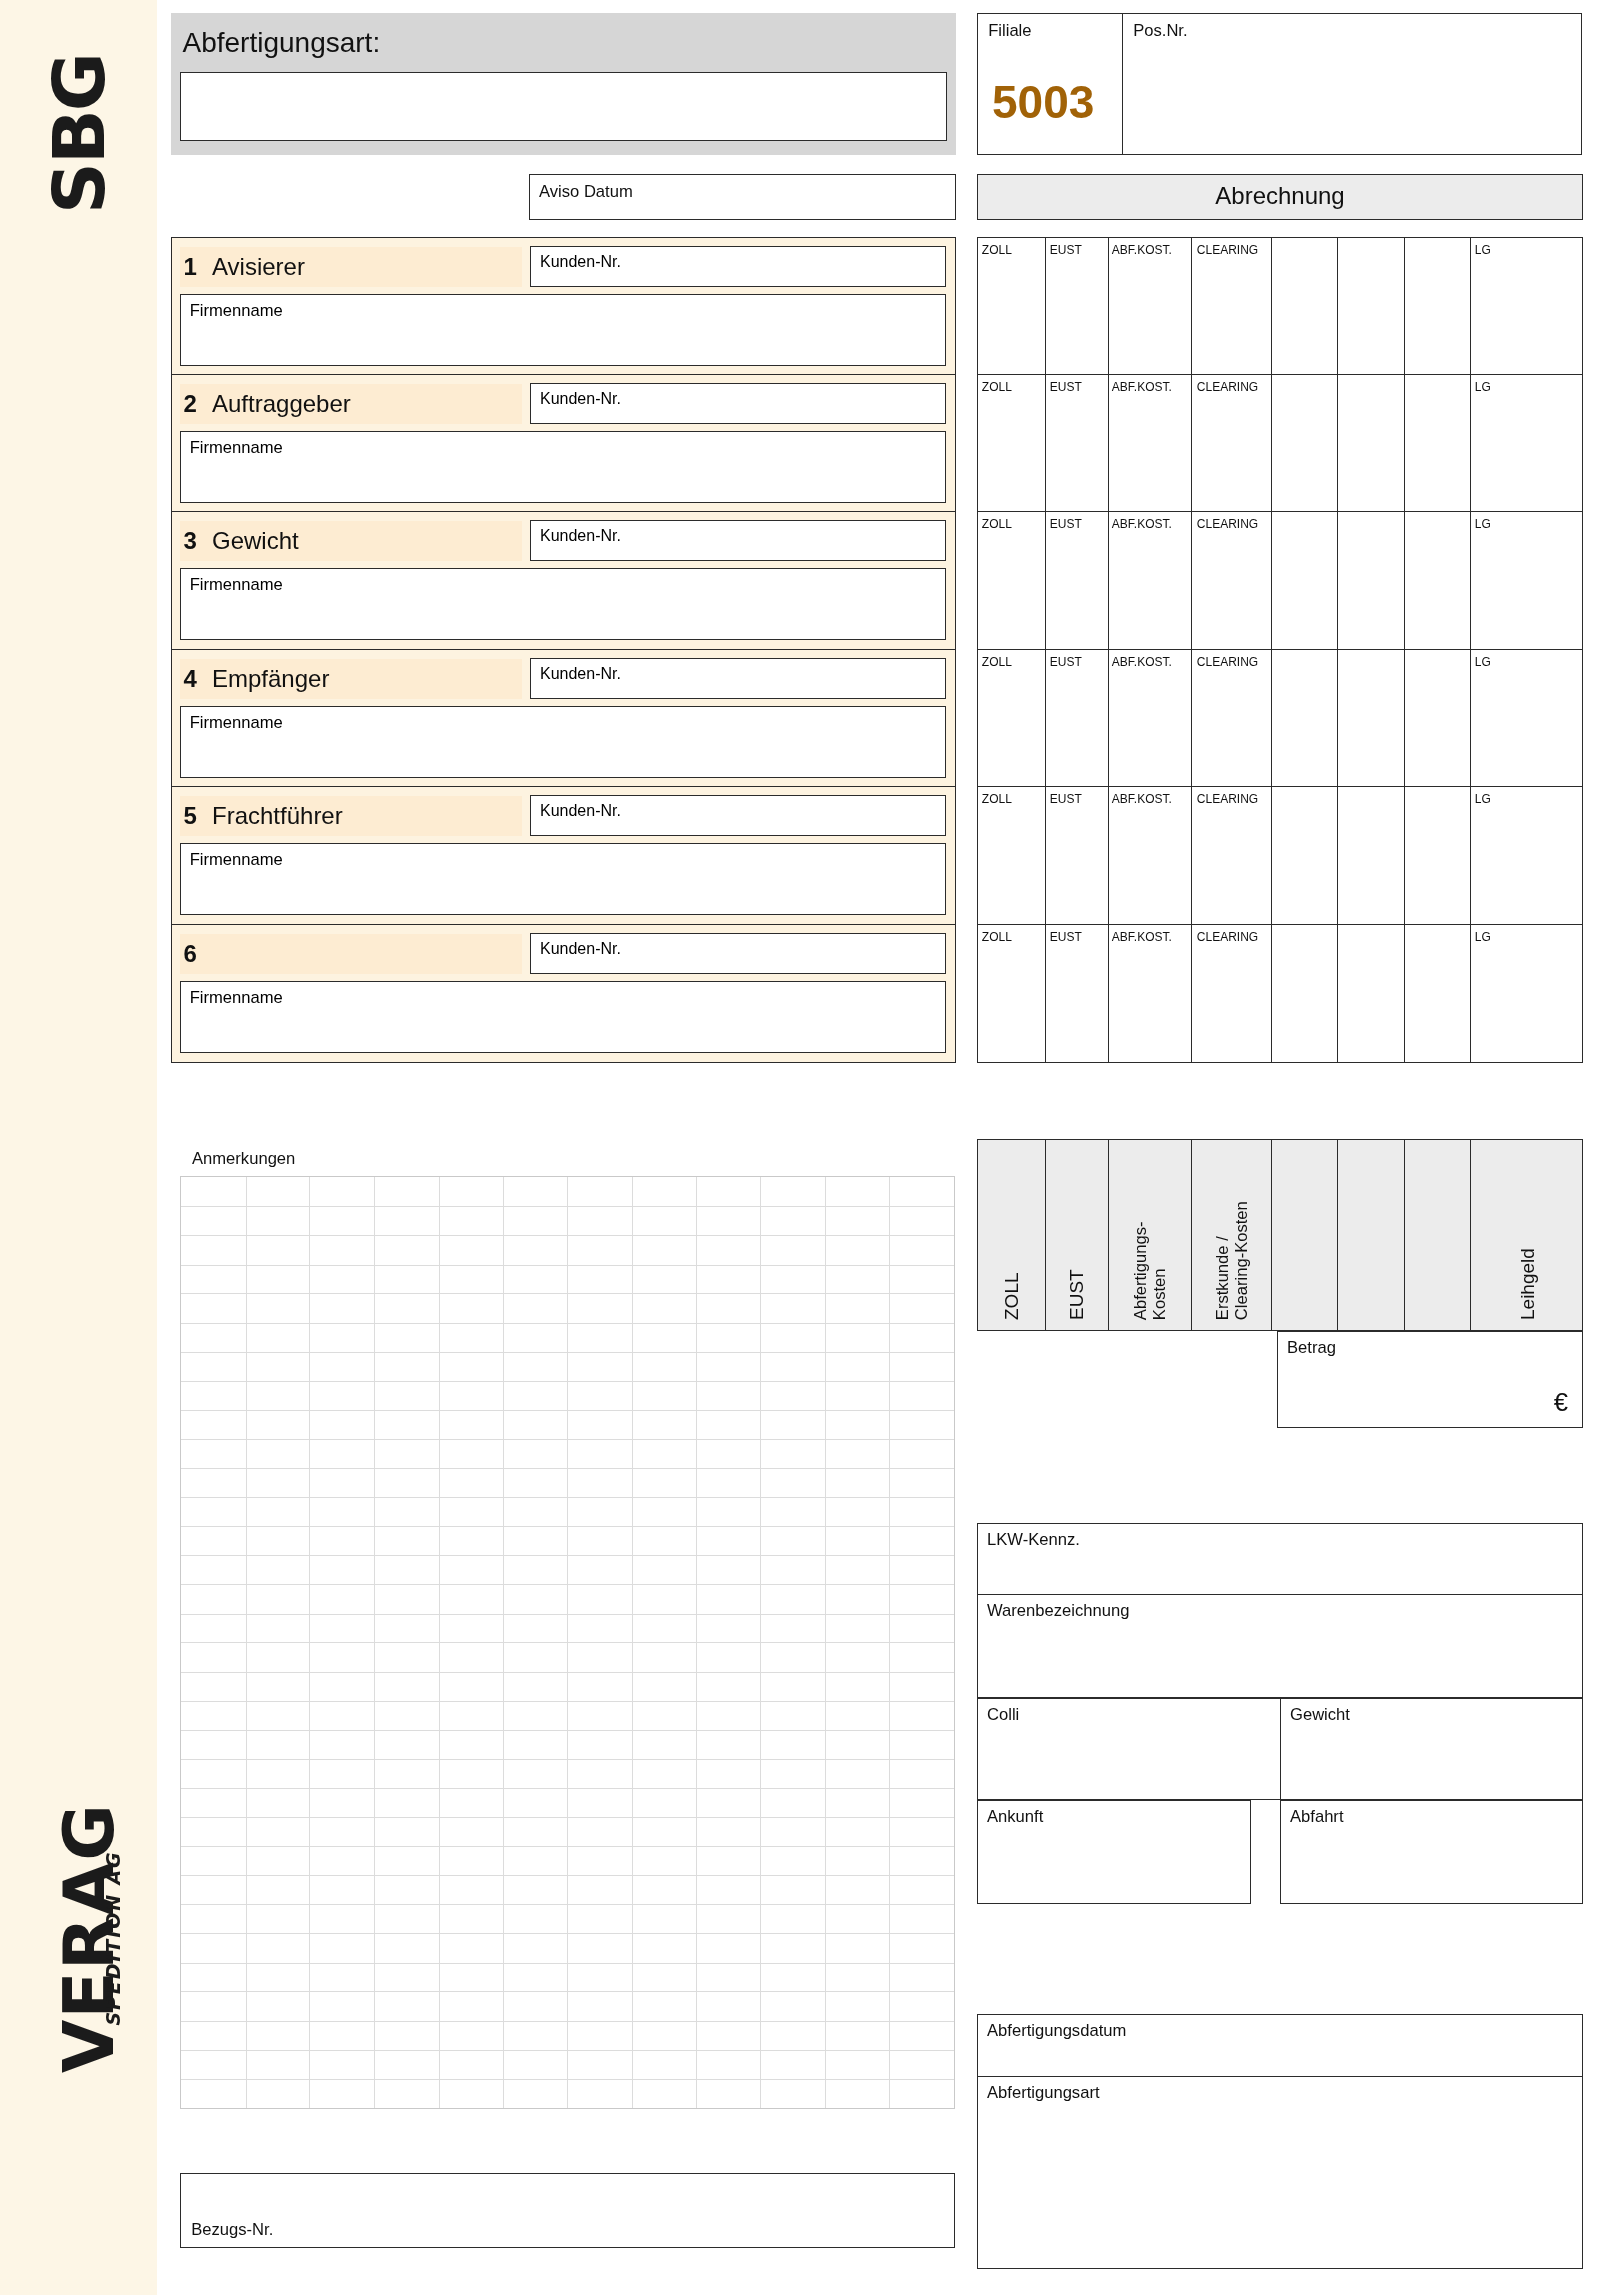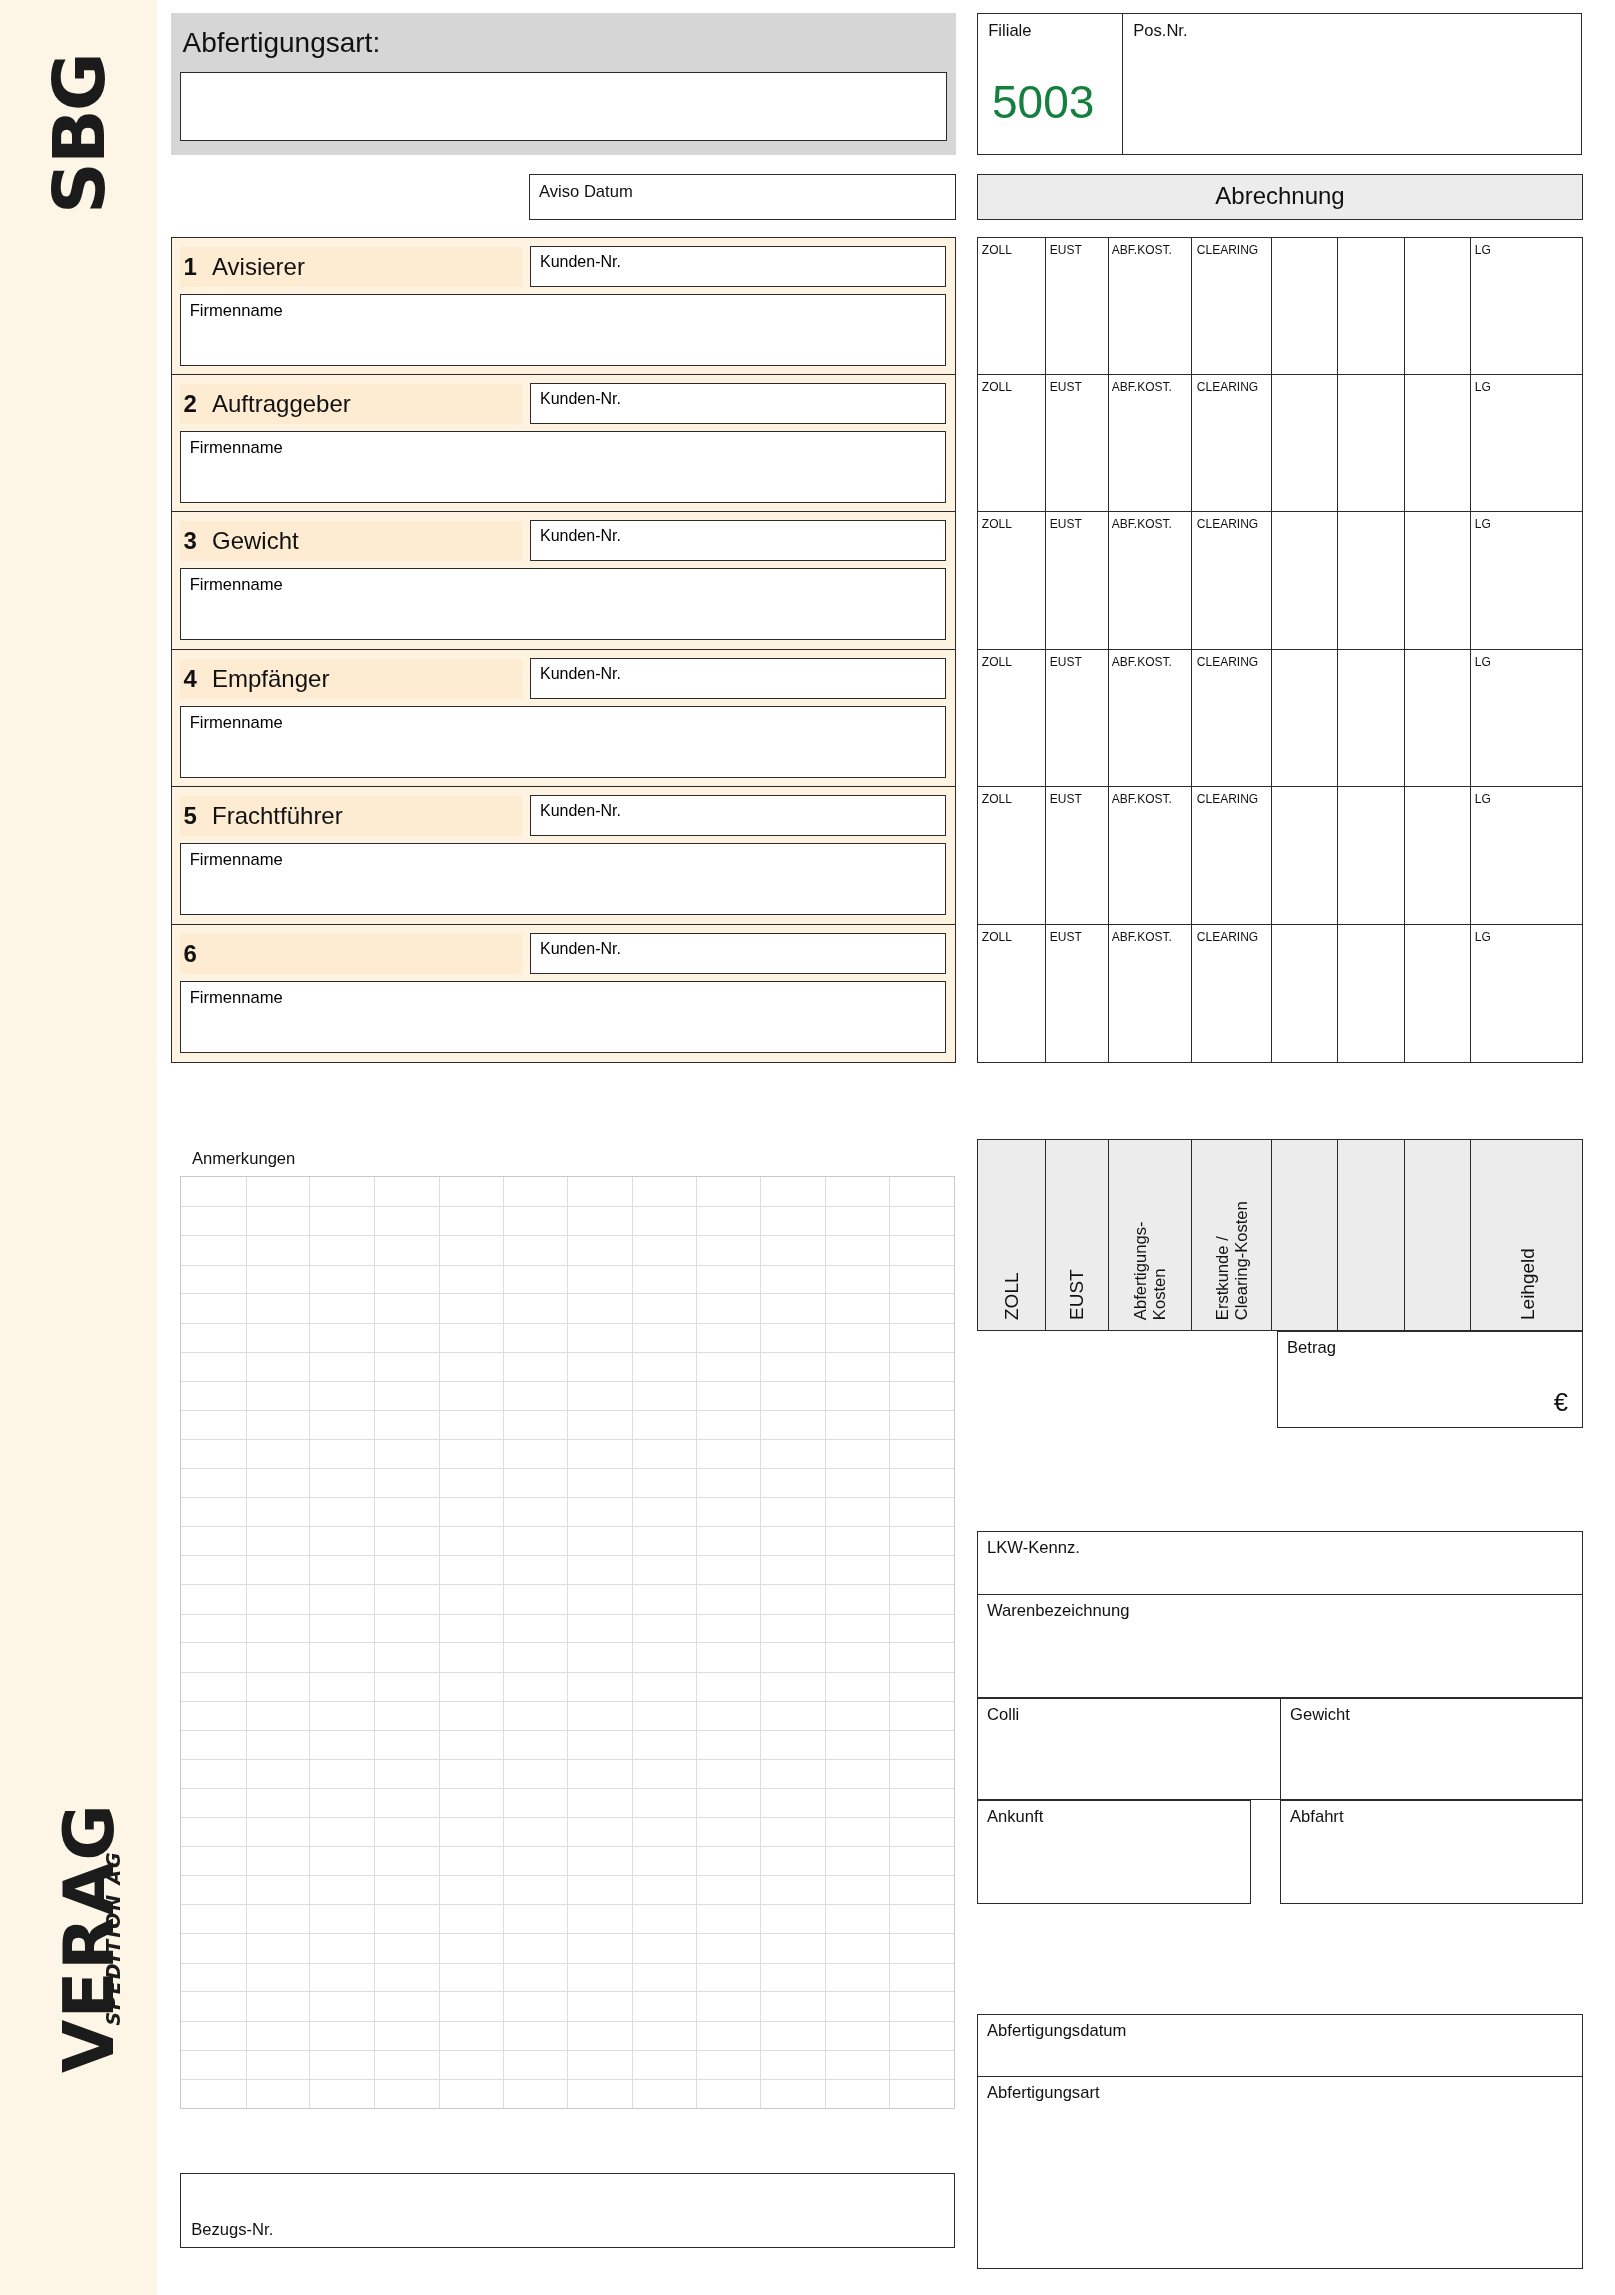--- a/index.html
+++ b/index.html
@@ -122,22 +122,22 @@
     box-sizing: border-box;
   }
 
   
   #filiale-box { left: 977px; top: 12.8px; width: 146px; height: 142px; }
   #filiale-label { left: 10.2px; top: 9px; }
   #filiale-value {
     position: absolute;
     left: 14px; top: 61px;
     font-size: 46px;
-    font-weight: 400;
-    color: #15803d;
+    font-weight: 700;
+    color: #a16207;
   }
   #posnr-box { left: 1122px; top: 12.8px; width: 460px; height: 142px; }
   #posnr-label { left: 10.2px; top: 9px; }
 
   
   #abrechnung-box {
     left: 977px; top: 174px; width: 606px; height: 46px;
     background: #ececec;
   }
   #abrechnung-title {
@@ -314,21 +314,21 @@
   #betrag-label { left: 9px; top: 7.7px; }
   #euro-sign {
     position: absolute;
     right: 14px;
     bottom: 10.2px;
     font-size: 25.6px;
     color: #111;
   }
 
   
-  #lkw-box { left: 977px; top: 1523px; width: 606px; height: 72px; margin-top: 8px; }
+  #lkw-box { left: 977px; top: 1523px; width: 606px; height: 72px; }
   #lkw-label { left: 9px; top: 7.7px; }
   #ware-box { left: 977px; top: 1594px; width: 606px; height: 104px; }
   #ware-label { left: 9px; top: 7.7px; }
   #colli-box { left: 977px; top: 1698px; width: 352px; height: 102px; }
   #colli-label { left: 9px; top: 7.7px; }
   #gewicht-box { left: 1280px; top: 1698px; width: 303px; height: 102px; }
   #gewicht-label { left: 9px; top: 7.7px; }
   #ankunft-box { left: 977px; top: 1800px; width: 274px; height: 104px; }
   #ankunft-label { left: 9px; top: 7.7px; }
   #abfahrt-box { left: 1280px; top: 1800px; width: 303px; height: 104px; }

